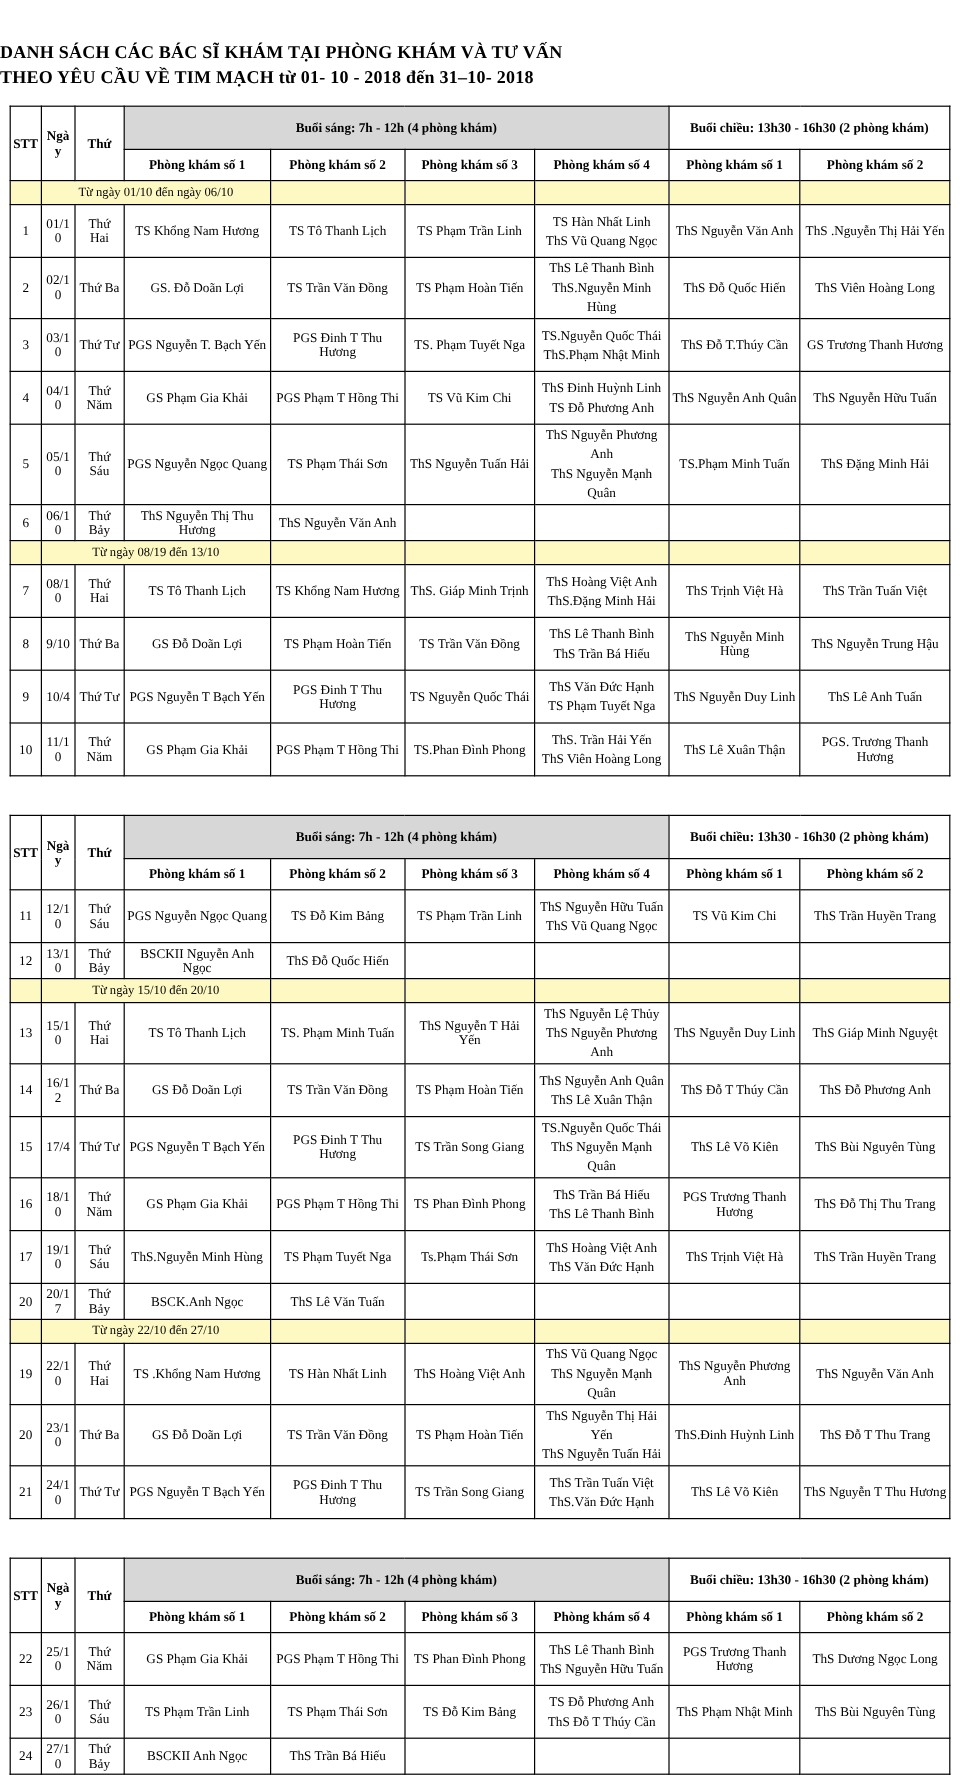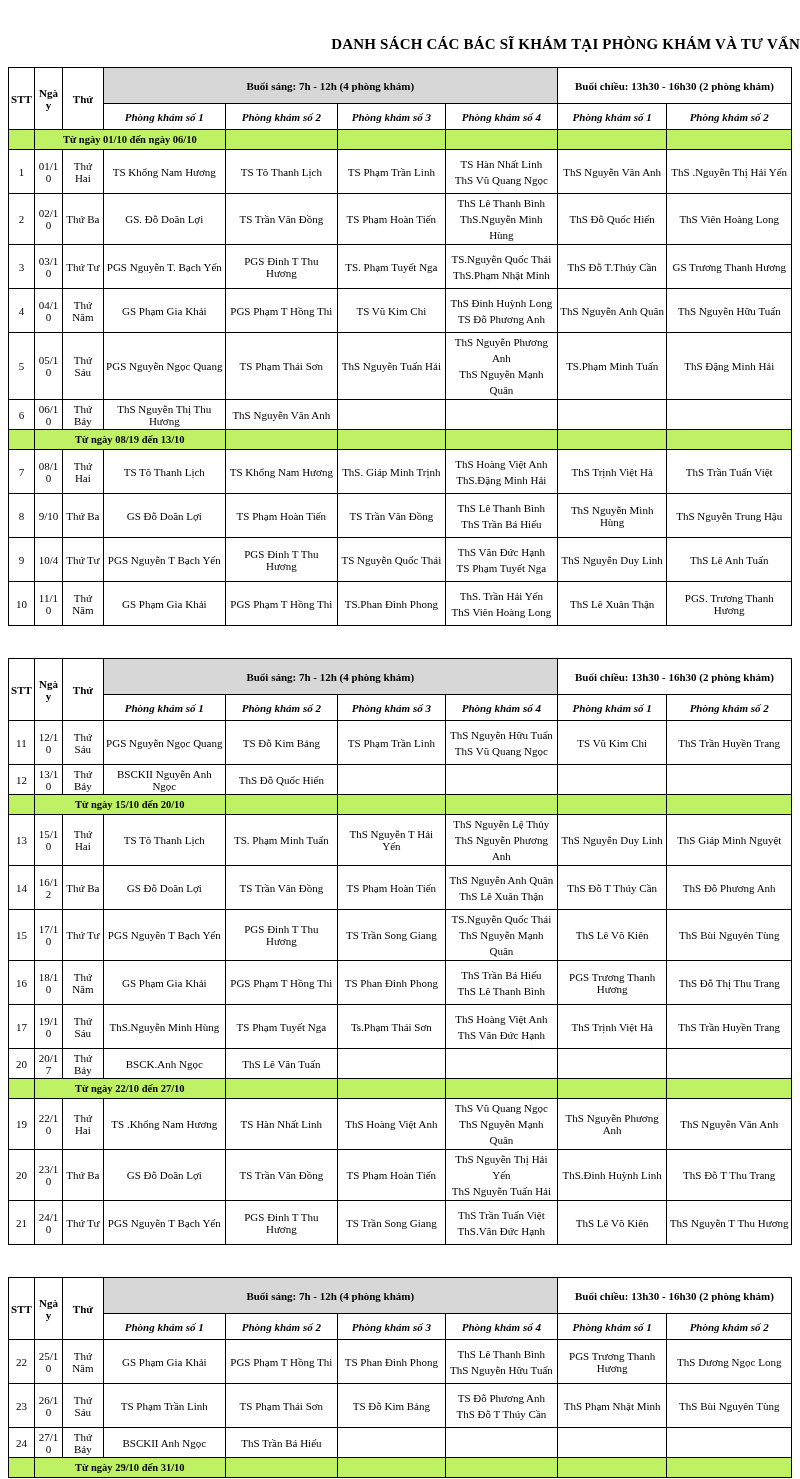--- a/index.html
+++ b/index.html
@@ -10,21 +10,21 @@
     font-family: "Liberation Serif", "DejaVu Serif", serif;
   }
   .page {
     width: 800px;
     min-height: 1479px;
     background: #ffffff;
     box-sizing: border-box;
     padding-top: 34px;
   }
   .title {
-    text-align: right;
+    text-align: left;
     font-weight: bold;
     font-size: 15px;
     line-height: 1.4;
     margin-bottom: 12px;
     letter-spacing: 0.2px;
   }
   table.sched {
     width: 784px;
     margin-left: 8px;
     border-collapse: collapse;
@@ -35,39 +35,40 @@
     border: 1px solid #000000;
     text-align: center;
     vertical-align: middle;
     font-size: 11px;
     padding: 1px 2px;
     overflow: hidden;
     word-wrap: break-word;
   }
   .sched th { font-weight: bold; }
   .hdr-session { height: 33px; font-size: 11.5px; }
-  .hdr-room { height: 23px; font-style: italic; }
+  .hdr-room { height: 23px; }
   .session-morning { background: #d7d7d7; }
   .section-row td {
-    background: #bef264;
+    background: #fef9c3;
     height: 17px;
-    font-weight: bold;
+    font-weight: normal;
     font-size: 10.5px;
     text-align: center;
   }
   tr.row-two td { height: 41px; }
   tr.row-one td { height: 27px; }
   td.m4-cell div { line-height: 16px; }
 </style>
 </head>
 <body>
 
 <div class="page">
   <div class="title">
     <div>DANH SÁCH CÁC BÁC SĨ KHÁM TẠI PHÒNG KHÁM VÀ TƯ VẤN</div>
+    <div>THEO YÊU CẦU VỀ TIM MẠCH từ 01- 10 - 2018 đến 31–10- 2018</div>
   </div>
 
   <table class="sched">
       <colgroup>
         <col style="width: 3.3%;">
         <col style="width: 3.6%;">
         <col style="width: 5.2%;">
         <col style="width: 15.6%;">
         <col style="width: 14.3%;">
         <col style="width: 13.8%;">
@@ -145,21 +146,21 @@
           <td>GS Trương Thanh Hương</td>
         </tr>
         <tr class="row-two">
           <td>4</td>
           <td>04/10</td>
           <td>Thứ Năm</td>
           <td>GS Phạm Gia Khải</td>
           <td>PGS Phạm T Hồng Thi</td>
           <td>TS Vũ Kim Chi</td>
           <td class="m4-cell">
-            <div>ThS Đinh Huỳnh Long</div>
+            <div>ThS Đinh Huỳnh Linh</div>
             <div>TS Đỗ Phương Anh</div>
           </td>
           <td>ThS Nguyễn Anh Quân</td>
           <td>ThS Nguyễn Hữu Tuấn</td>
         </tr>
         <tr class="row-two">
           <td>5</td>
           <td>05/10</td>
           <td>Thứ Sáu</td>
           <td>PGS Nguyễn Ngọc Quang</td>
@@ -337,21 +338,21 @@
           <td>TS Phạm Hoàn Tiến</td>
           <td class="m4-cell">
             <div>ThS Nguyễn Anh Quân</div>
             <div>ThS Lê Xuân Thận</div>
           </td>
           <td>ThS Đỗ T Thúy Cần</td>
           <td>ThS Đỗ Phương Anh</td>
         </tr>
         <tr class="row-two">
           <td>15</td>
-          <td>17/10</td>
+          <td>17/4</td>
           <td>Thứ Tư</td>
           <td>PGS Nguyễn T Bạch Yến</td>
           <td>PGS Đinh T Thu Hương</td>
           <td>TS Trần Song Giang</td>
           <td class="m4-cell">
             <div>TS.Nguyễn Quốc Thái</div>
             <div>ThS Nguyễn Mạnh Quân</div>
           </td>
           <td>ThS Lê Võ Kiên</td>
           <td>ThS Bùi Nguyên Tùng</td>

